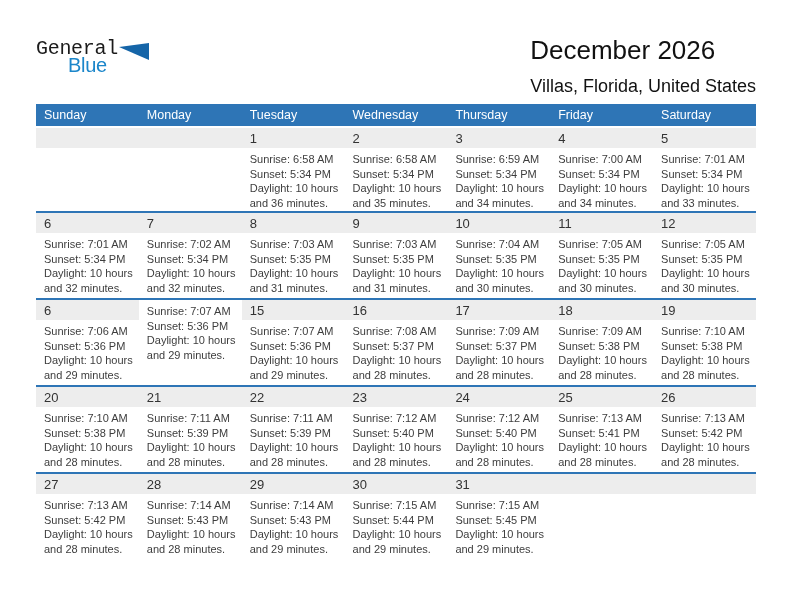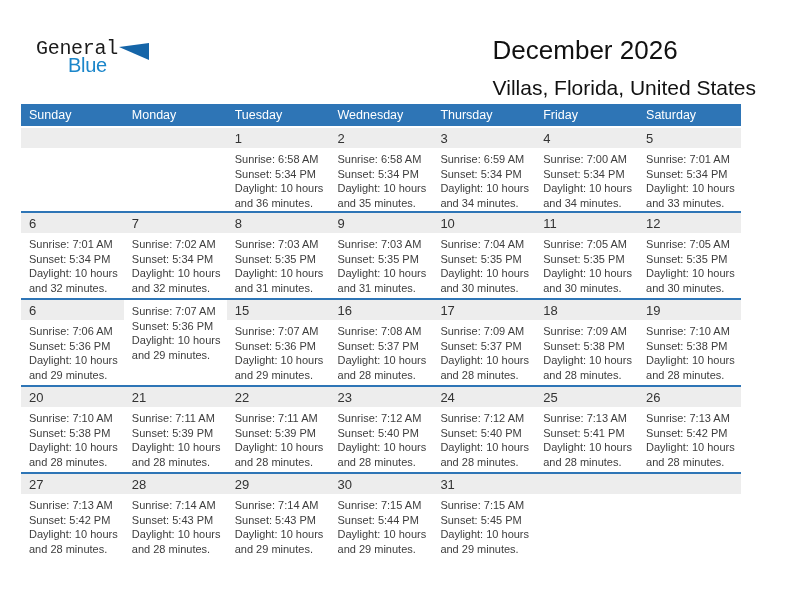--- a/index.html
+++ b/index.html
@@ -17,24 +17,24 @@
   
   .topbar{position:absolute;left:36px;right:36px;top:36px;height:62px;}
   .logo{position:absolute;left:0;top:2px;width:140px;}
   .logo-line1{display:flex;align-items:flex-end;font-family:Liberation Mono, monospace;}
   .logo-general{font-size:20px;color:#1b1b1b;letter-spacing:-0.3px;line-height:22px;}
   .logo-tri{margin-left:1px;margin-bottom:0;}
   .logo-blue{font-size:20px;color:var(--logo-blue);letter-spacing:-0.3px;
     margin-left:32px;margin-top:-6px;line-height:22px;}
   .title-block{position:absolute;right:0;top:0;text-align:left;}
   .title{font-size:26px;color:#111;line-height:28px;}
-  .subtitle{font-size:21px;color:#111;margin-top:12px;}
+  .subtitle{font-size:18px;color:#111;margin-top:12px;}
 
   
-  .calendar{position:absolute;left:21px;top:104px;width:720px;}
+  .calendar{position:absolute;left:36px;top:104px;width:720px;}
   .weekday-row{display:flex;height:22px;background:var(--accent);align-items:center;}
   .weekday-cell{width:102.857px;flex:0 0 102.857px;color:#fff;font-size:12.5px;
     padding-left:8px;}
   .week-row{display:flex;height:87px;border-top:2px solid var(--accent);}
   .week-row:first-child{height:85px;border-top:2px solid #ffffff;}
   .day-cell{width:102.857px;flex:0 0 102.857px;}
   .day-num{height:20px;background:var(--band);display:flex;align-items:center;
     padding-left:8px;font-size:13px;color:#333;}
   .day-info{padding:4px 2px 0 8px;font-size:11px;line-height:14.5px;color:var(--body-text);}
 </style>

